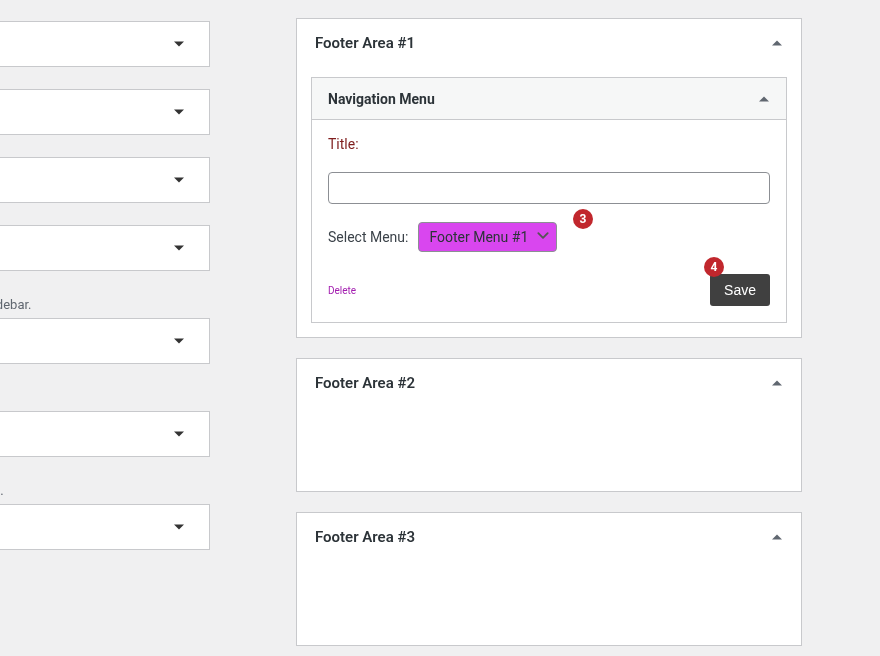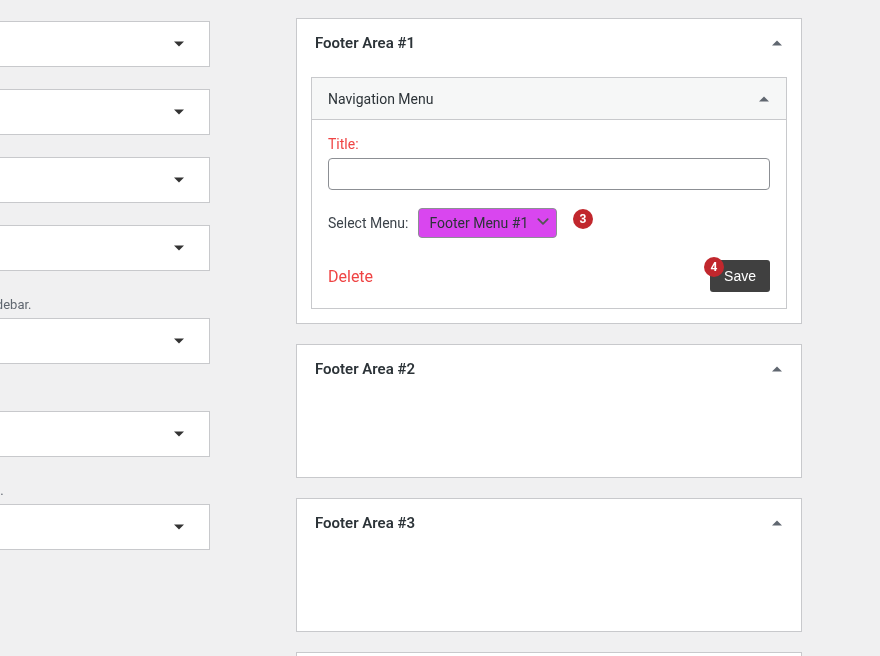--- a/index.html
+++ b/index.html
@@ -83,31 +83,31 @@
     height: 42px;
     background: #f6f7f7;
     border-bottom: 1px solid #c8c9cc;
     padding: 0 16px;
     display: flex;
     align-items: center;
     justify-content: space-between;
     cursor: pointer;
   }
   .inner-widget-header .title {
-    font-weight: 400;
+    font-weight: 700;
     font-size: 14px;
     color: #2c3338;
   }
   .inner-widget-body {
     padding: 16px;
   }
   .field-label {
     font-size: 14px;
-    color: #ef4444;
-    margin-bottom: 6px;
+    color: #7f1d1d;
+    margin-bottom: 20px;
   }
   .text-input {
     width: 100%;
     height: 32px;
     border: 1px solid #8c8f94;
     border-radius: 4px;
     background: #fff;
     padding: 4px 8px;
     font-size: 14px;
     margin-bottom: 18px;
@@ -140,22 +140,22 @@
     top:50%;
     transform:translateY(-50%);
     color:#555;
   }
   .actions-row {
     display:flex;
     align-items:center;
     justify-content:space-between;
   }
   .delete-link {
-    color:#ef4444;
-    font-size:16px;
+    color:#a21caf;
+    font-size:10px;
     cursor:pointer;
   }
   .save-btn {
     background:#404040;
     color:#fff;
     border:none;
     border-radius:3px;
     height:32px;
     padding:0 14px;
     font-size:14px;

